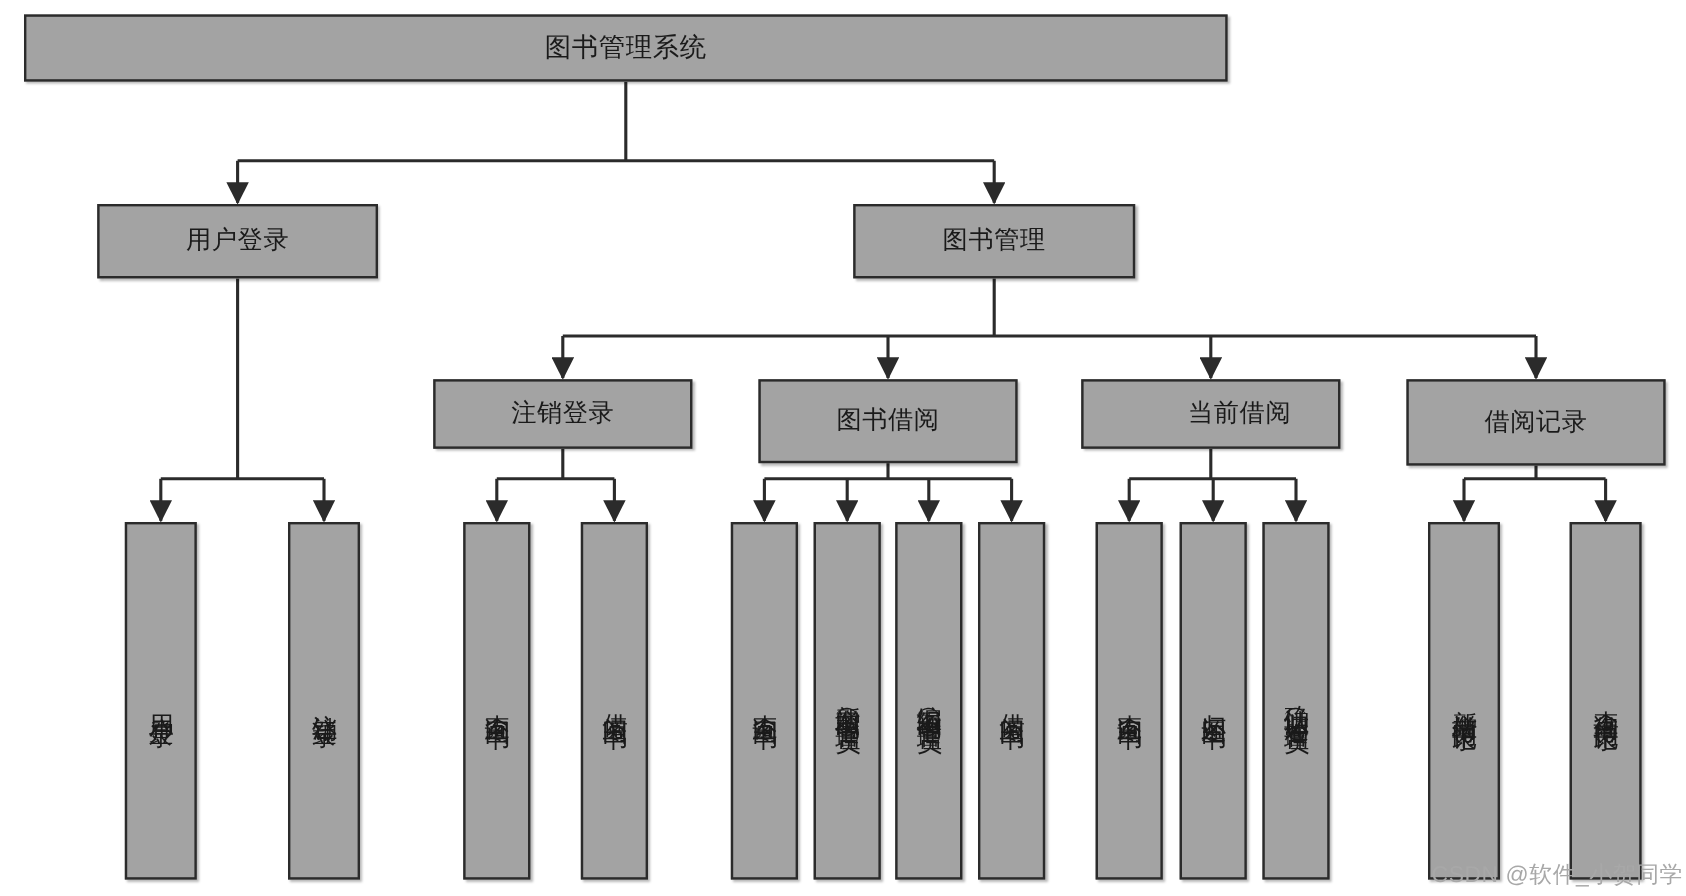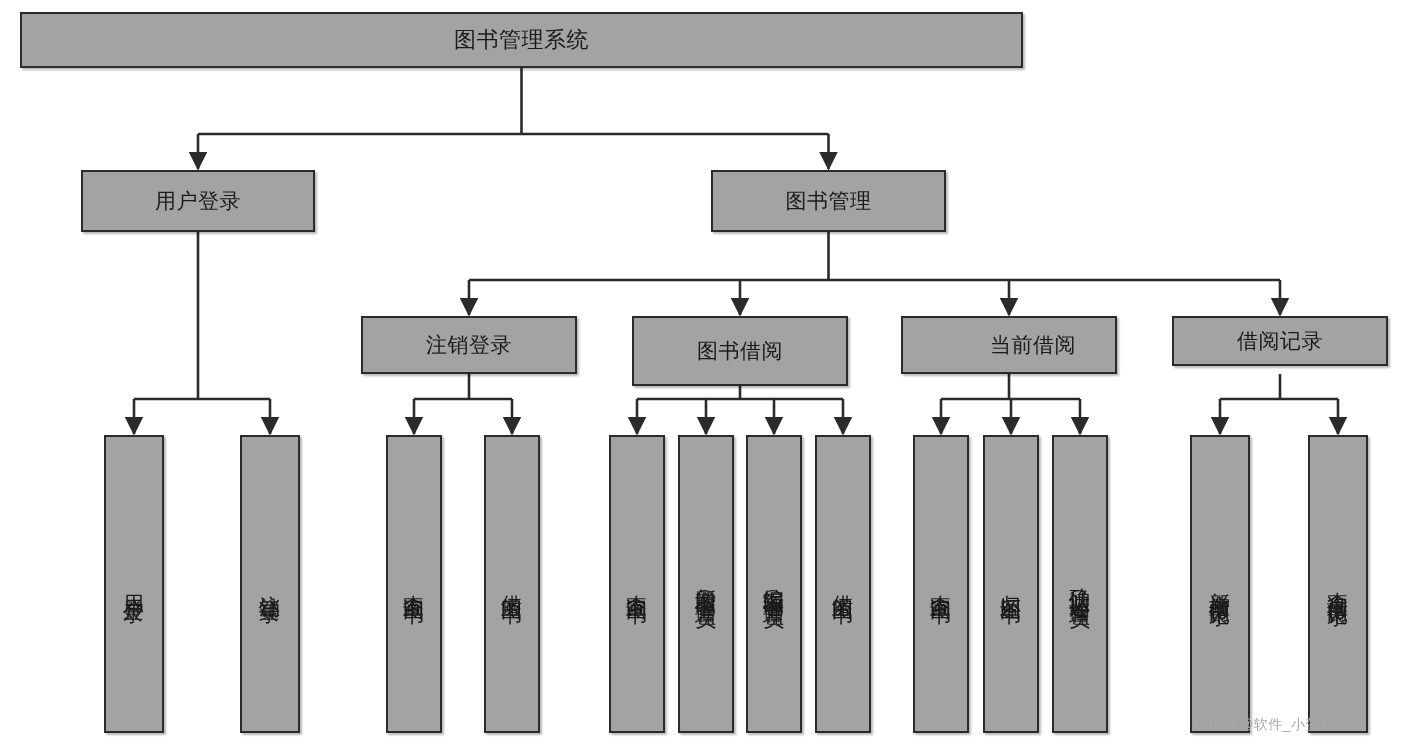--- a/index.html
+++ b/index.html
@@ -58,21 +58,21 @@
   .node.v .label {
     writing-mode: vertical-rl;
     text-orientation: upright;
     font-size: 21px;
     letter-spacing: 3px;
     line-height: 1.0;
     white-space: nowrap;
   }
   .watermark {
     position: absolute;
-    font-size: 14px;
+    font-size: 19px;
     color: #a8a8a8;
     white-space: nowrap;
     letter-spacing: 0.5px;
     pointer-events: none;
   }
 </style>
 </head>
 <body>
 
 <div id="canvas">
@@ -131,21 +131,21 @@
       </div>
       <div class="node h" style="left: 361px; top: 316px; width: 216px; height: 58px;">
         <span class="label">注销登录</span>
       </div>
       <div class="node h" style="left: 632px; top: 316px; width: 216px; height: 70px;">
         <span class="label">图书借阅</span>
       </div>
       <div class="node h" style="left: 901px; top: 316px; width: 216px; height: 58px; padding-left: 48px;">
         <span class="label">当前借阅</span>
       </div>
-      <div class="node h" style="left: 1172px; top: 316px; width: 216px; height: 50px;">
+      <div class="node h" style="left: 1172px; top: 316px; width: 216px; height: 72px;">
         <span class="label">借阅记录</span>
       </div>
       <div class="node v" style="left: 104px; top: 435px; width: 60px; height: 298px;">
         <span class="label">用户登录</span>
       </div>
       <div class="node v" style="left: 240px; top: 435px; width: 60px; height: 298px;">
         <span class="label">注销登录</span>
       </div>
       <div class="node v" style="left: 386px; top: 435px; width: 56px; height: 298px;">
         <span class="label">查询图书</span>

